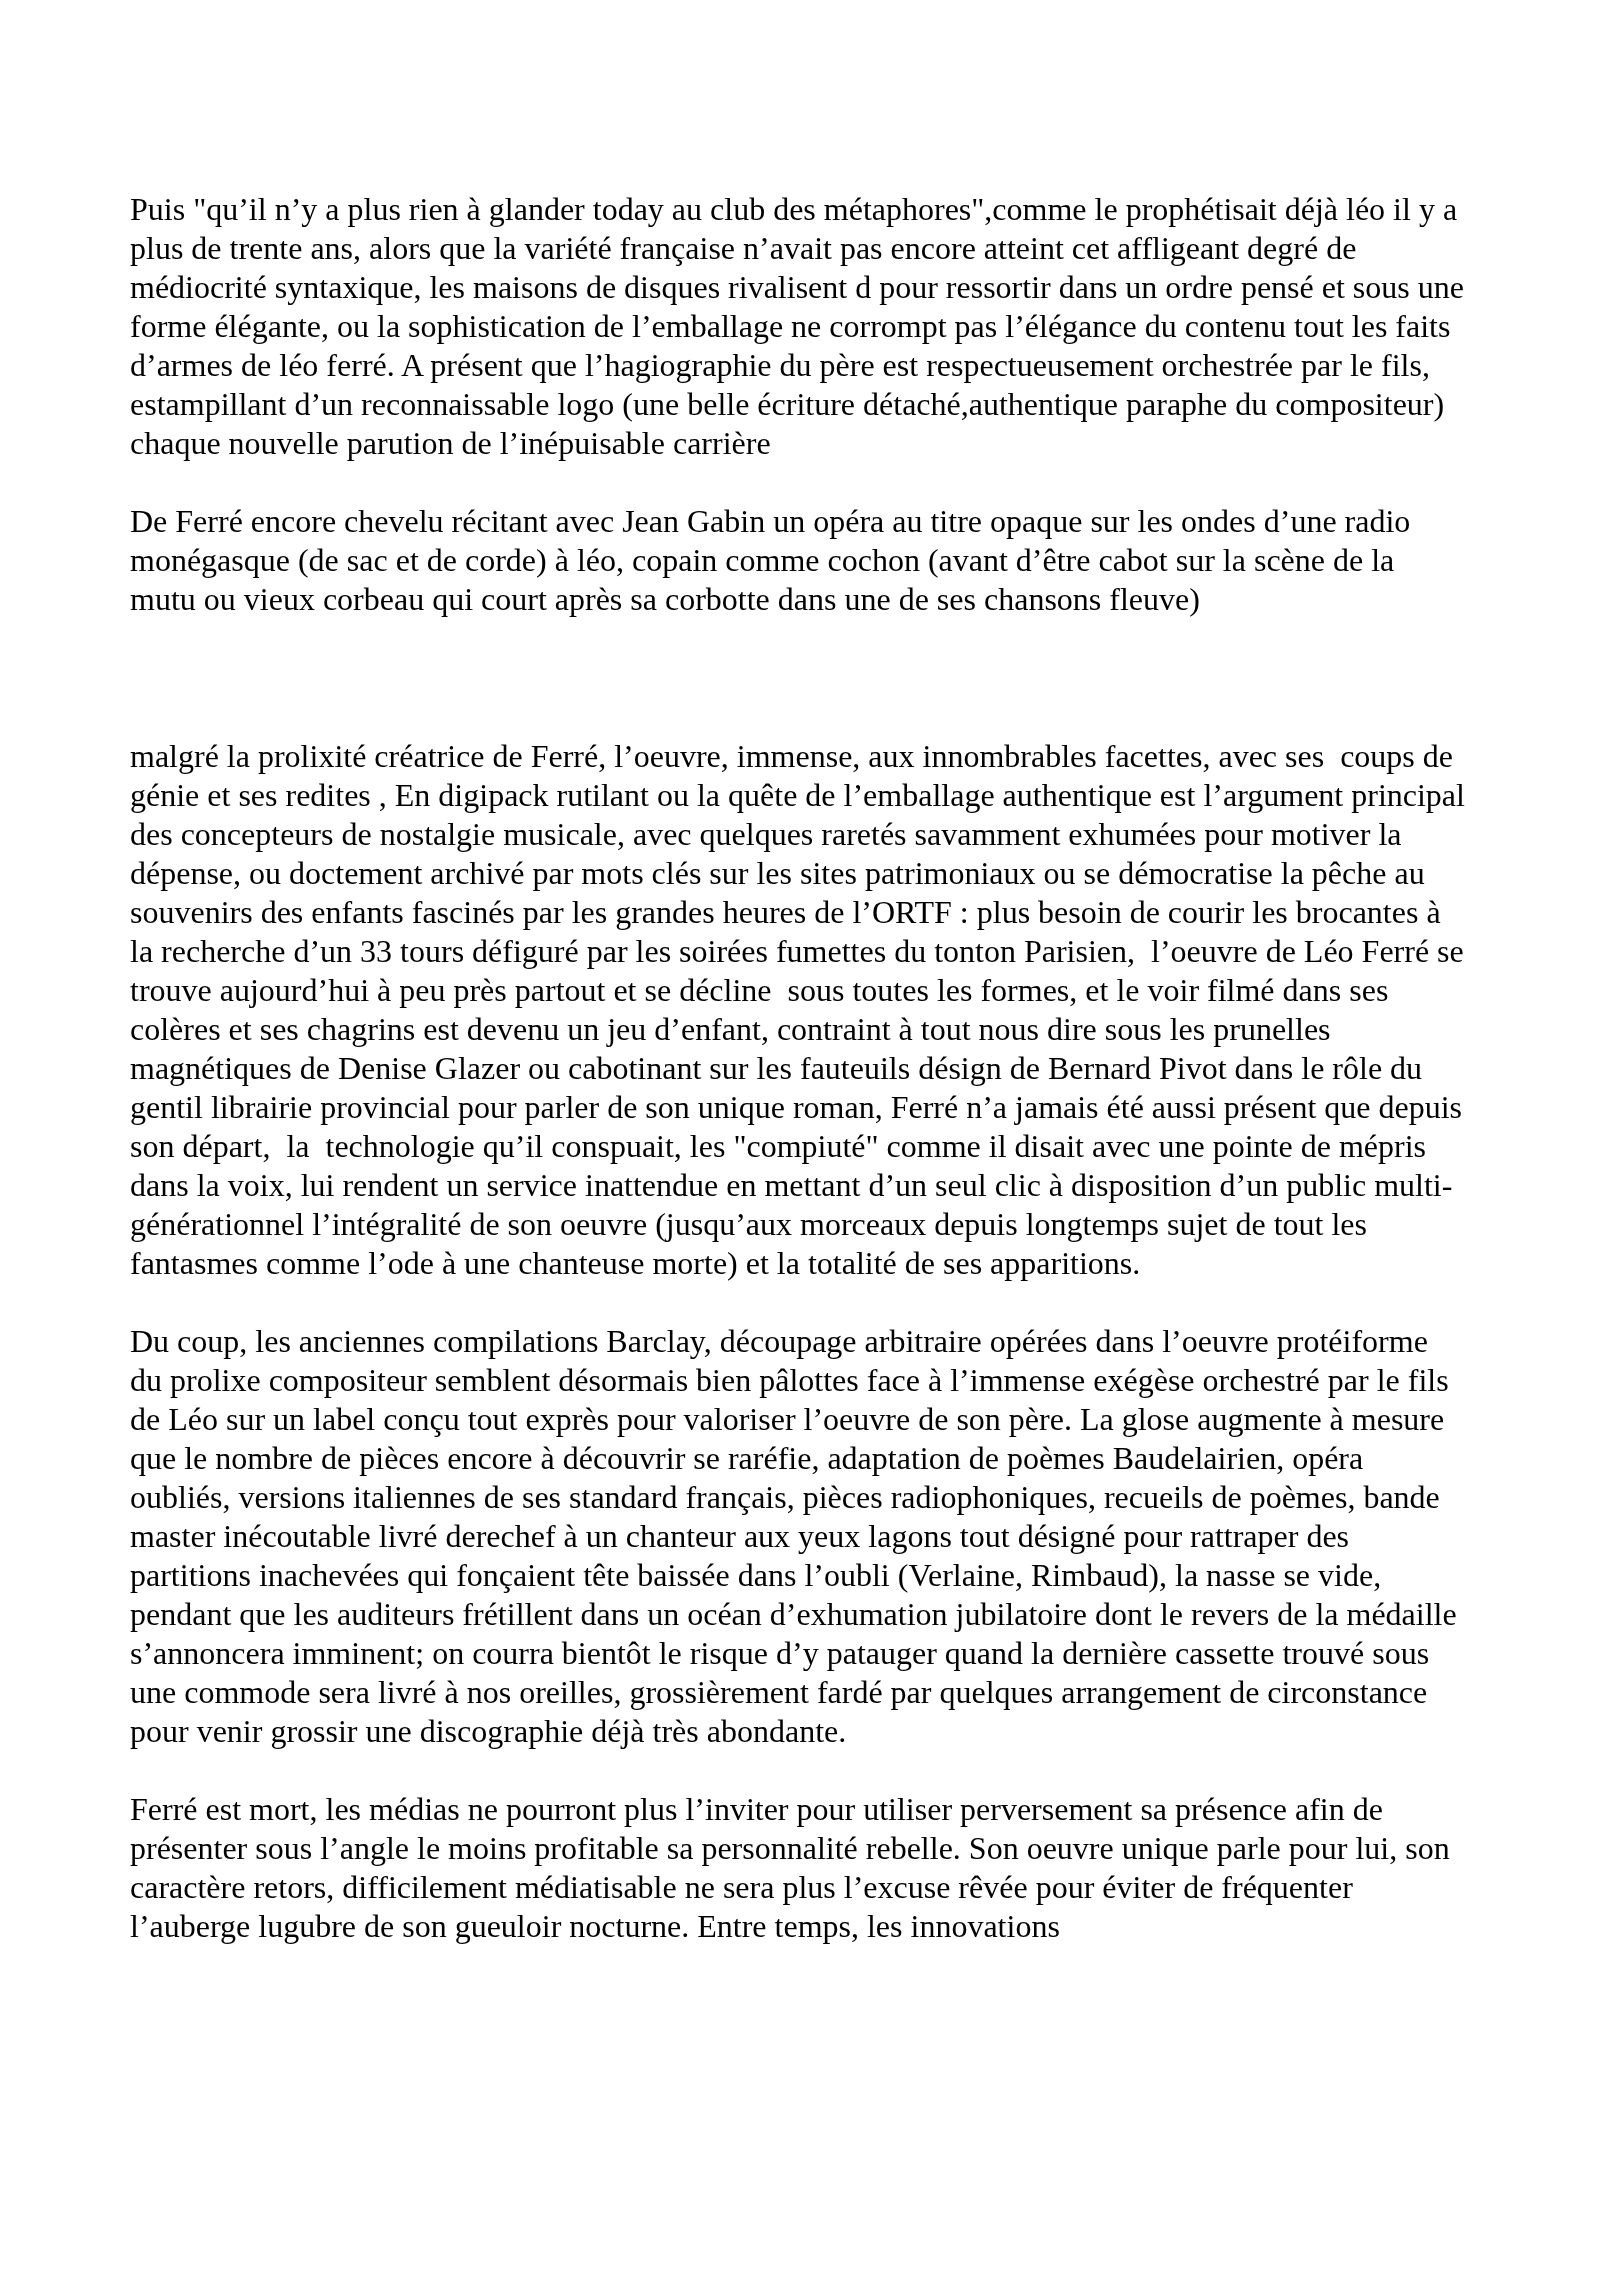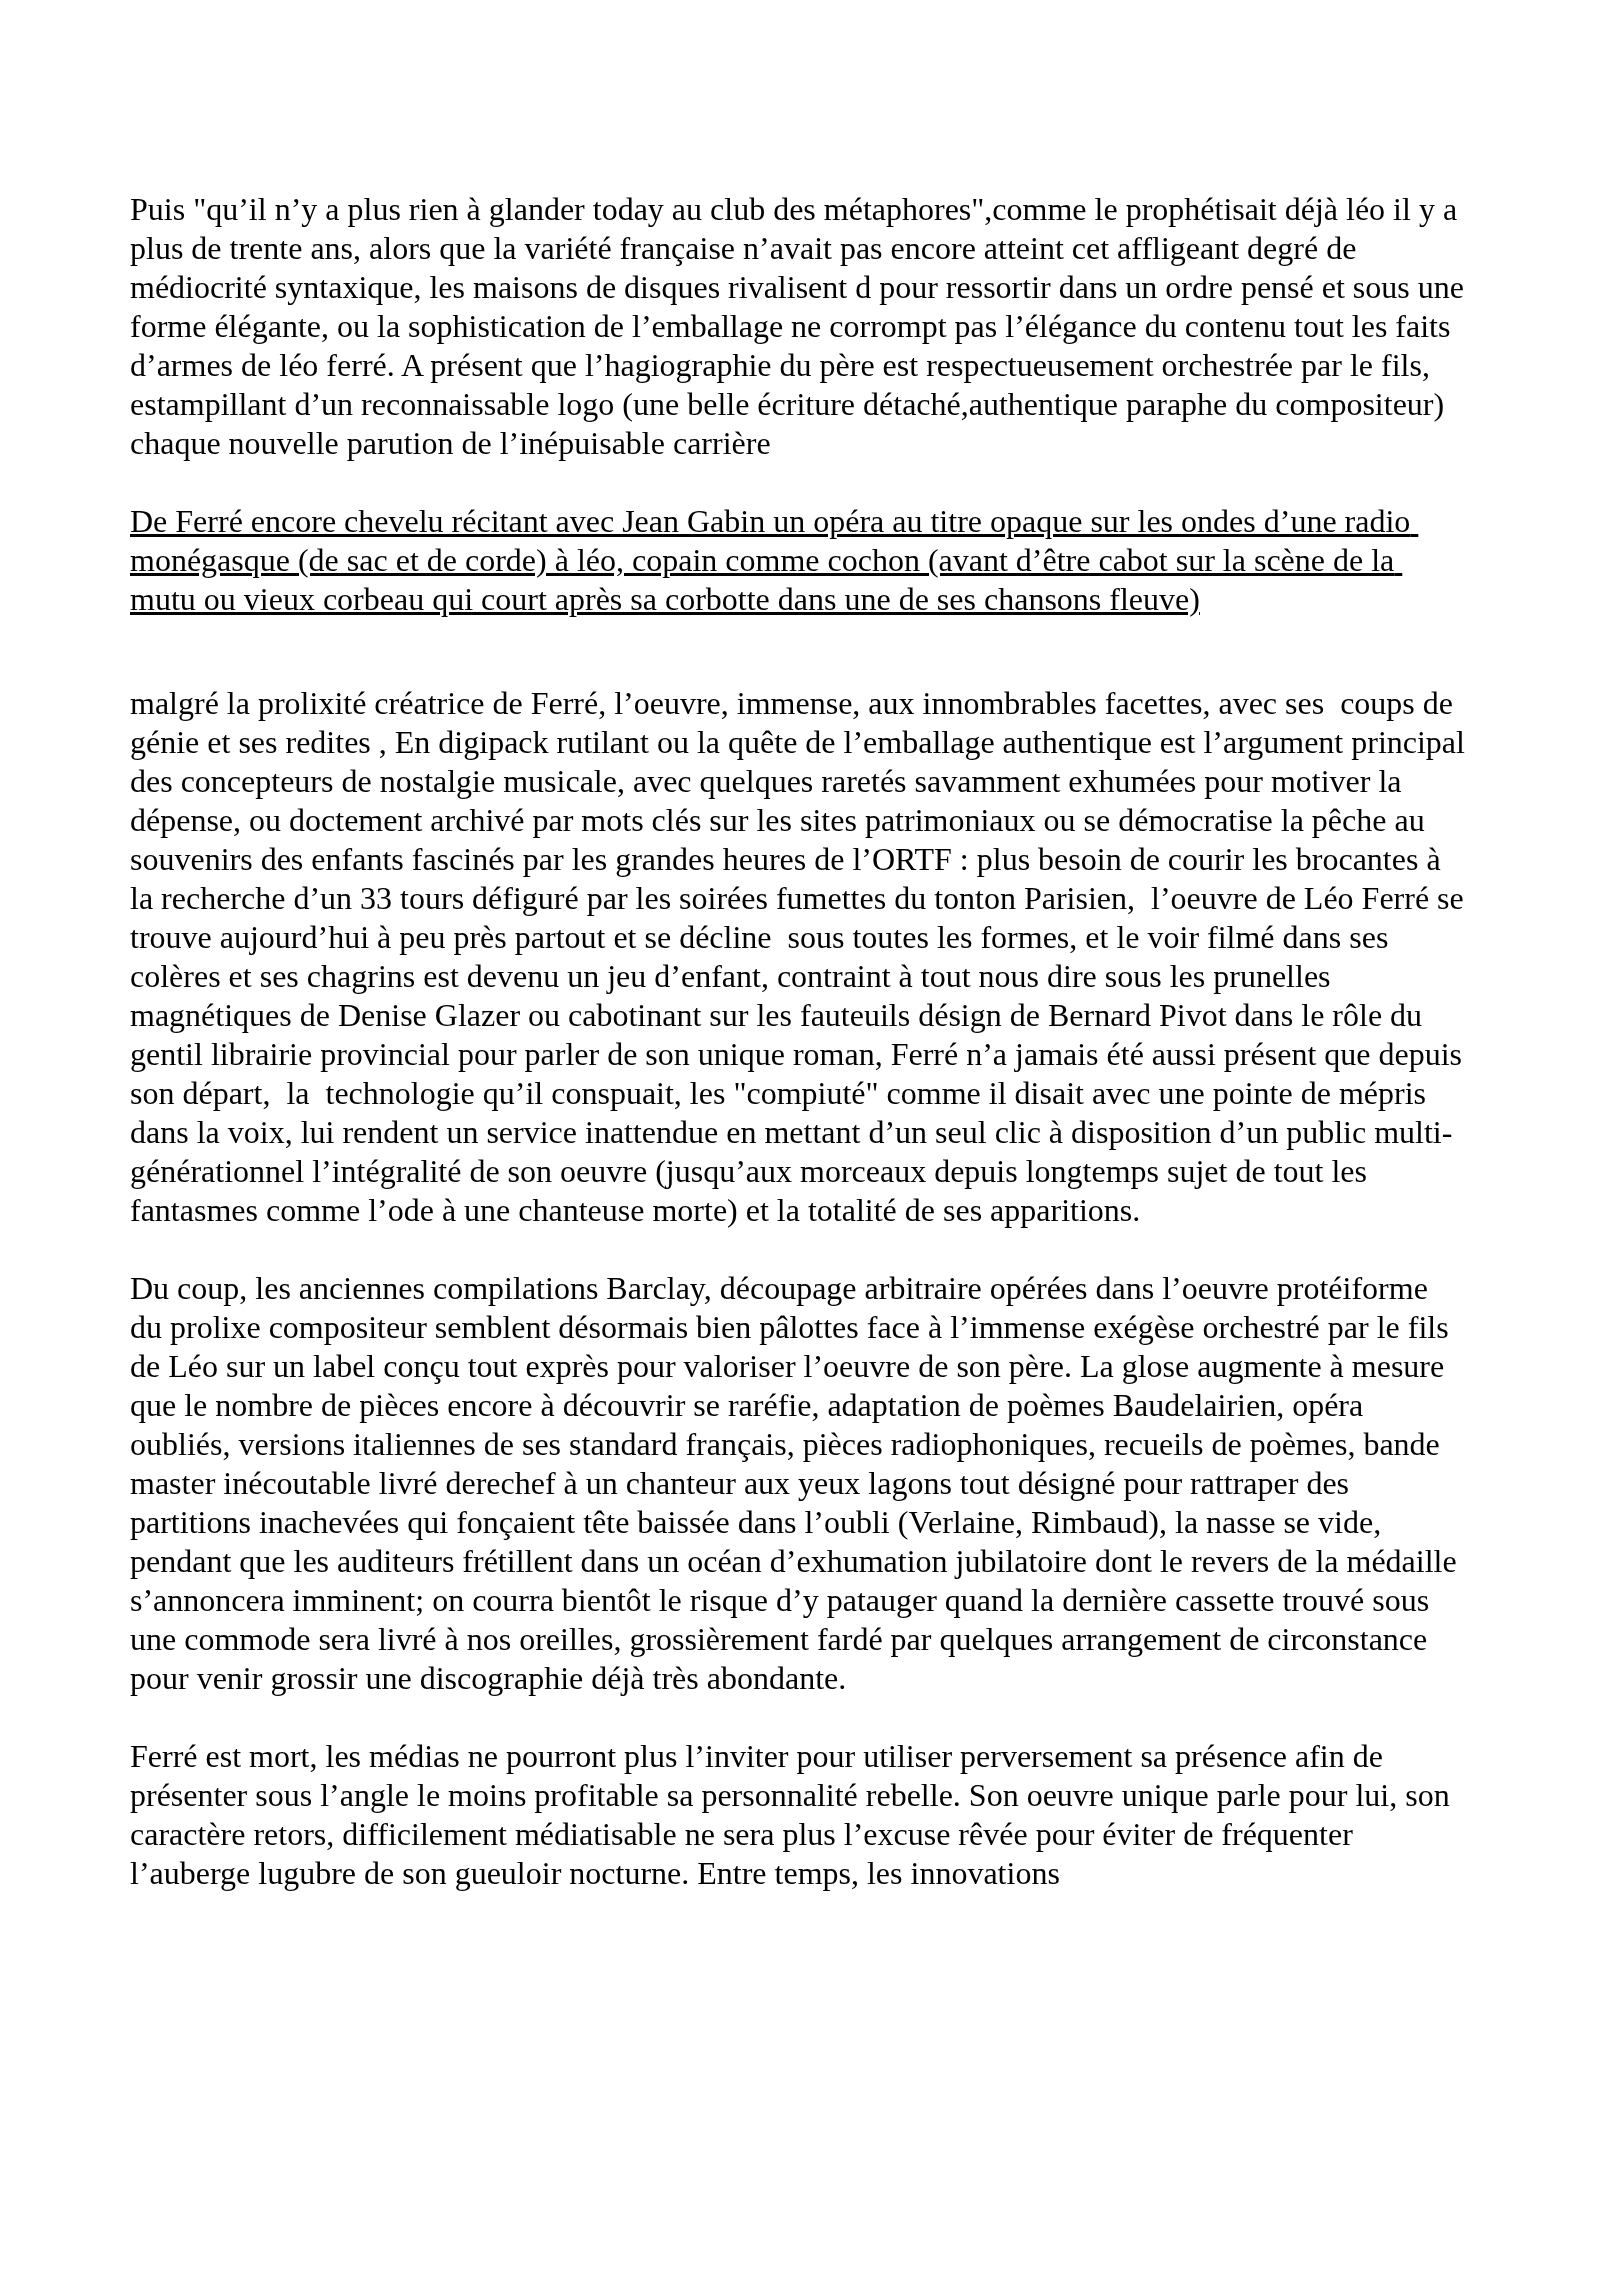--- a/index.html
+++ b/index.html
@@ -29,22 +29,21 @@
     font-size: 32px;
     line-height: 39px;
     color: #000000;
     text-align: left;
   }
   .text-block p {
     margin: 0 0 39px 0;
     white-space: pre-wrap; 
   }
   .text-block p.gap-large-after {
-    margin-bottom: 65px; 
-    text-decoration: underline;
+    margin-bottom: 118px; 
   }
 </style>
 </head>
 <body>
 
 <div class="page">
   <div class="text-block">
     <p>Puis "qu’il n’y a plus rien à glander today au club des métaphores",comme le prophétisait déjà léo il y a plus de trente ans, alors que la variété française n’avait pas encore atteint cet affligeant degré de médiocrité syntaxique, les maisons de disques rivalisent d pour ressortir dans un ordre pensé et sous une forme élégante, ou la sophistication de l’emballage ne corrompt pas l’élégance du contenu tout les faits d’armes de léo ferré. A présent que l’hagiographie du père est respectueusement orchestrée par le fils, estampillant d’un reconnaissable logo (une belle écriture détaché,authentique paraphe du compositeur) chaque nouvelle parution de l’inépuisable carrière</p>
     <p class="gap-large-after">De Ferré encore chevelu récitant avec Jean Gabin un opéra au titre opaque sur les ondes d’une radio monégasque (de sac et de corde) à léo, copain comme cochon (avant d’être cabot sur la scène de la mutu ou vieux corbeau qui court après sa corbotte dans une de ses chansons fleuve)</p>
     <p>malgré la prolixité créatrice de Ferré, l’oeuvre, immense, aux innombrables facettes, avec ses  coups de génie et ses redites , En digipack rutilant ou la quête de l’emballage authentique est l’argument principal des concepteurs de nostalgie musicale, avec quelques raretés savamment exhumées pour motiver la dépense, ou doctement archivé par mots clés sur les sites patrimoniaux ou se démocratise la pêche au souvenirs des enfants fascinés par les grandes heures de l’ORTF : plus besoin de courir les brocantes à la recherche d’un 33 tours défiguré par les soirées fumettes du tonton Parisien,  l’oeuvre de Léo Ferré se trouve aujourd’hui à peu près partout et se décline  sous toutes les formes, et le voir filmé dans ses colères et ses chagrins est devenu un jeu d’enfant, contraint à tout nous dire sous les prunelles magnétiques de Denise Glazer ou cabotinant sur les fauteuils désign de Bernard Pivot dans le rôle du gentil librairie provincial pour parler de son unique roman, Ferré n’a jamais été aussi présent que depuis son départ,  la  technologie qu’il conspuait, les "compiuté" comme il disait avec une pointe de mépris dans la voix, lui rendent un service inattendue en mettant d’un seul clic à disposition d’un public multi-générationnel l’intégralité de son oeuvre (jusqu’aux morceaux depuis longtemps sujet de tout les fantasmes comme l’ode à une chanteuse morte) et la totalité de ses apparitions.</p>

